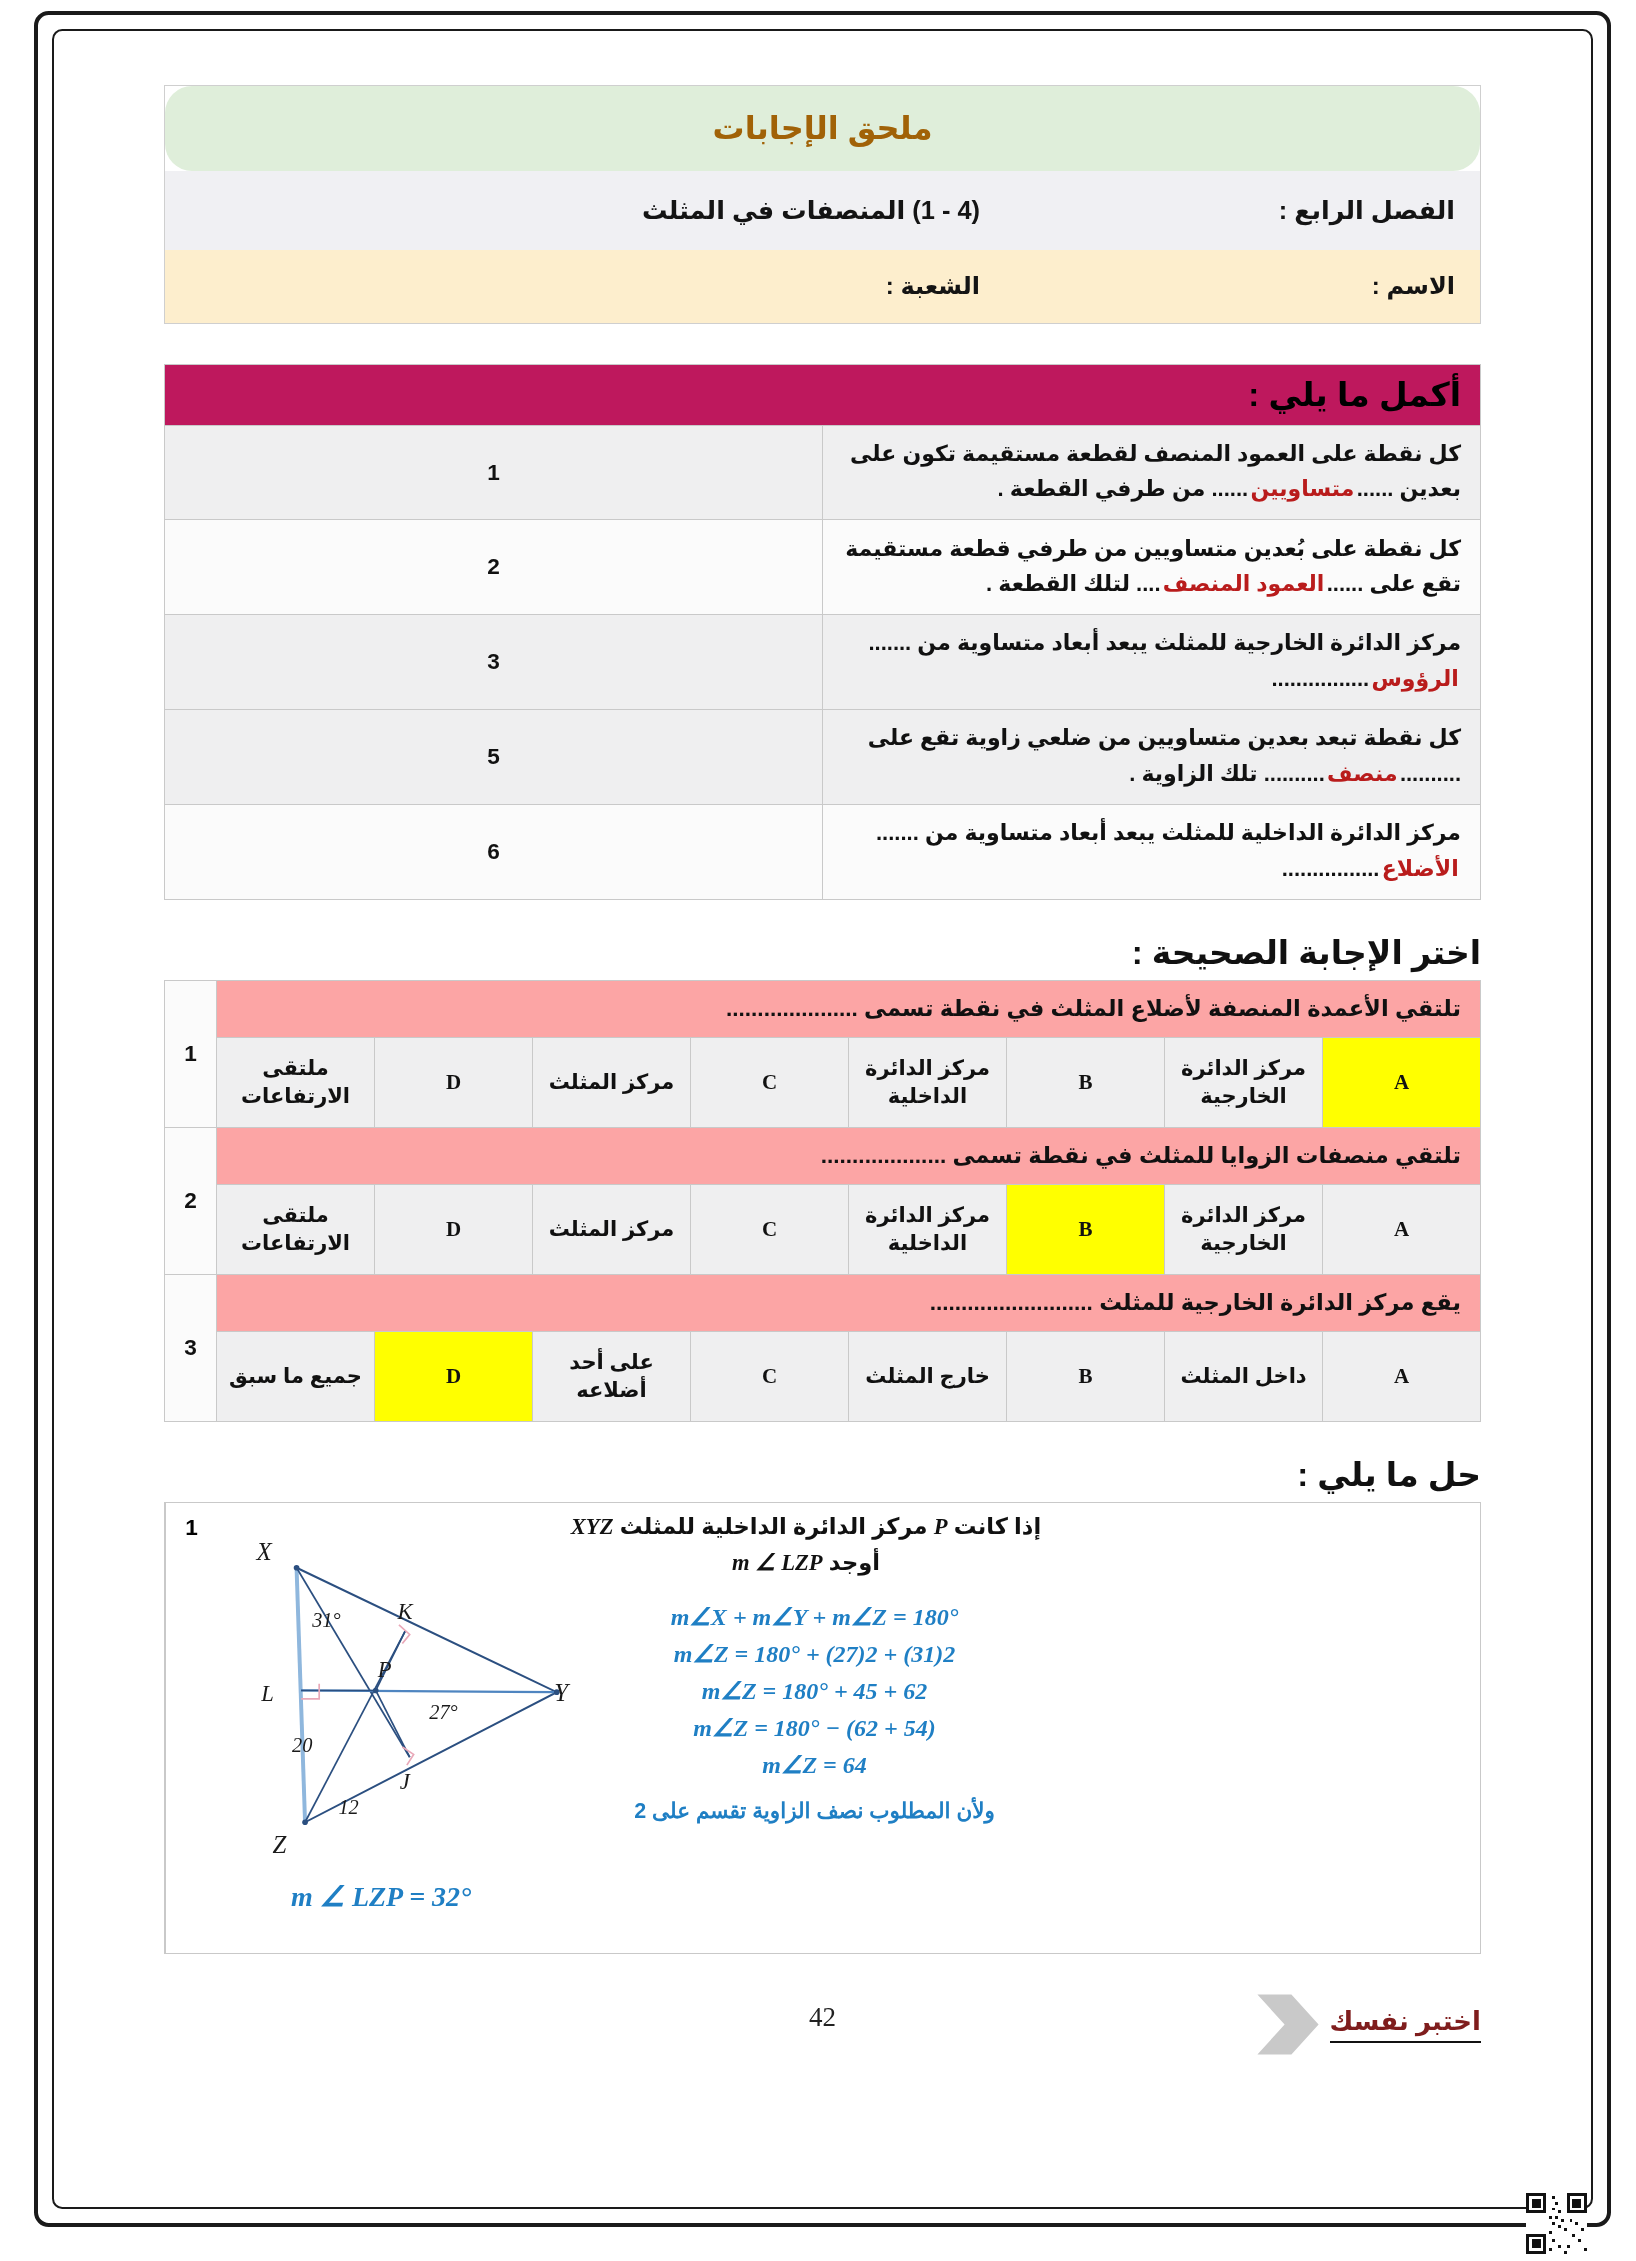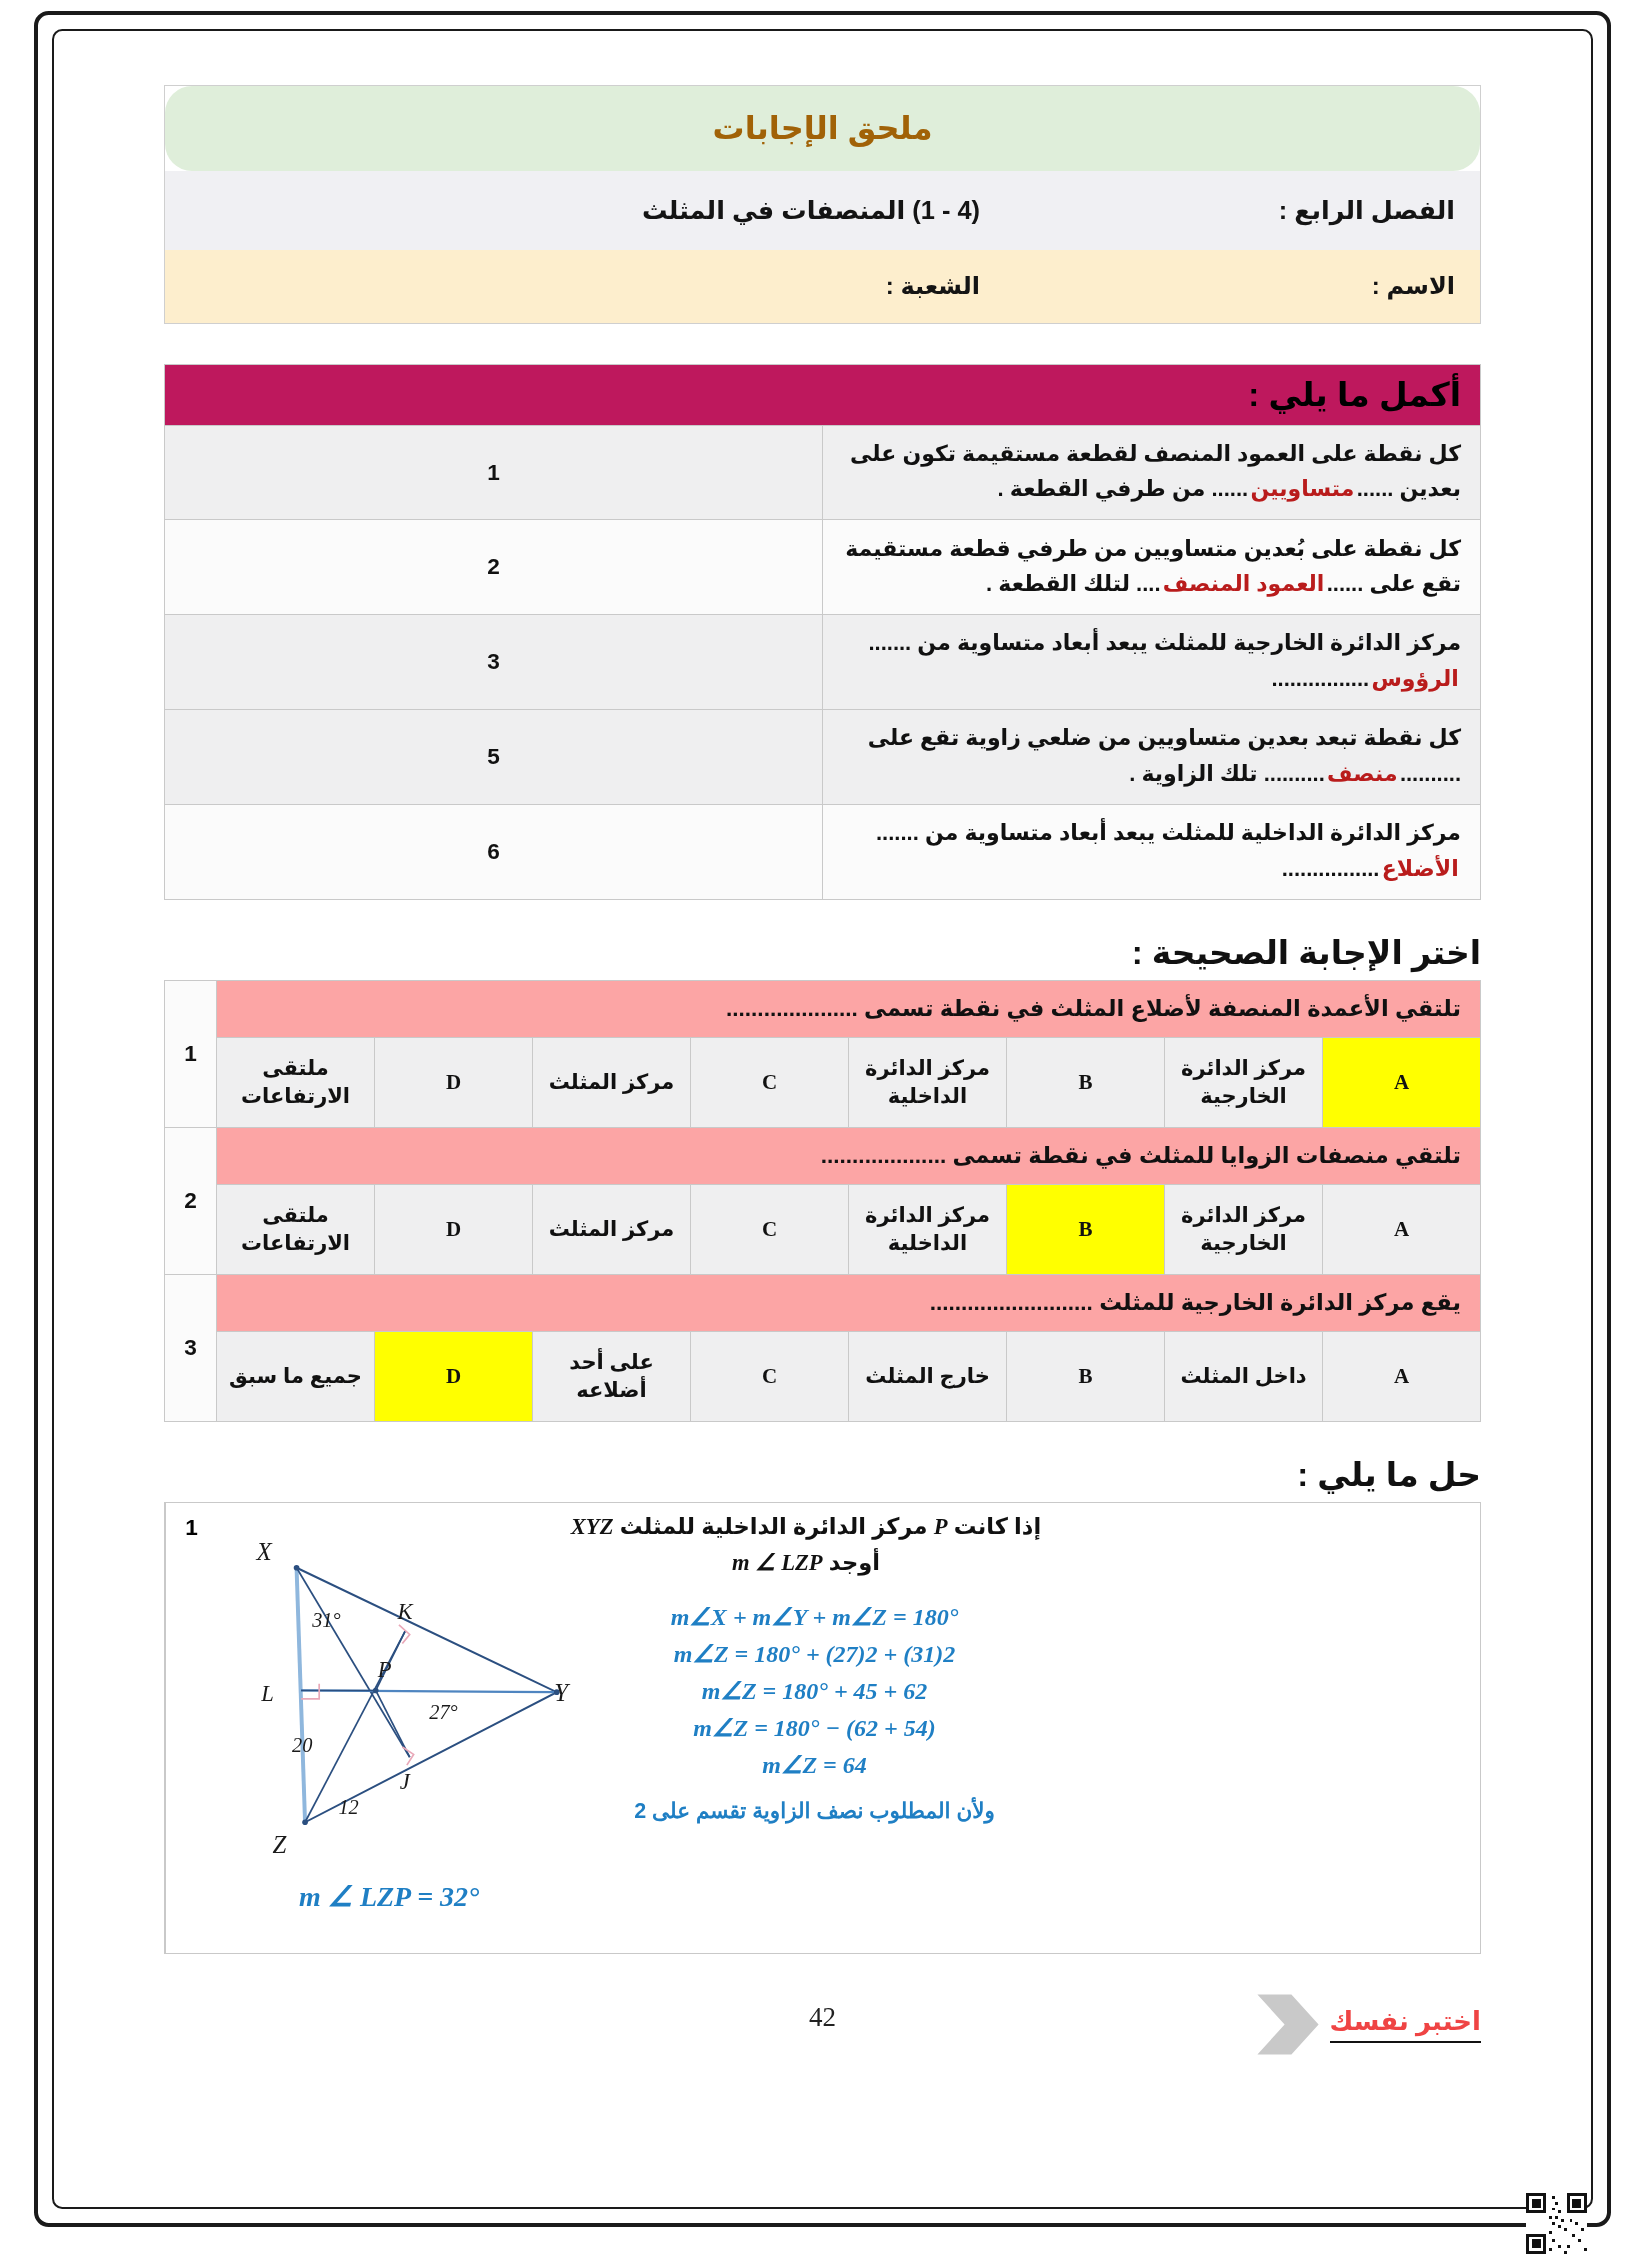--- a/index.html
+++ b/index.html
@@ -230,21 +230,21 @@
     padding-right: 68px;
   }
   .steps .ar {
     font-family: "Liberation Sans", sans-serif;
     font-style: normal;
     font-size: 21.5px;
     direction: rtl;
   }
   .final-ans {
     position: absolute;
-    left: 82px;
+    left: 74px;
     bottom: 40px;
     color: #1f7fc4;
     font-family: "Liberation Serif", serif;
     font-style: italic;
     font-weight: bold;
     font-size: 28px;
   }
   .figure {
     position: absolute;
     right: auto;
@@ -274,21 +274,21 @@
     position: absolute;
     right: 0;
     top: 11.3px;
     display: flex;
     align-items: center;
     gap: 8px;
   }
   .selftest .txt {
     font-size: 26px;
     font-weight: bold;
-    color: #ef4444;
+    color: #7f1d1d;
     border-bottom: 2.8px solid #111;
     padding-bottom: 3.4px;
   }
   .chev {
     width: 68px; height: 67px;
     position: relative;
   }
   .chev svg { display:block; }
 
   

